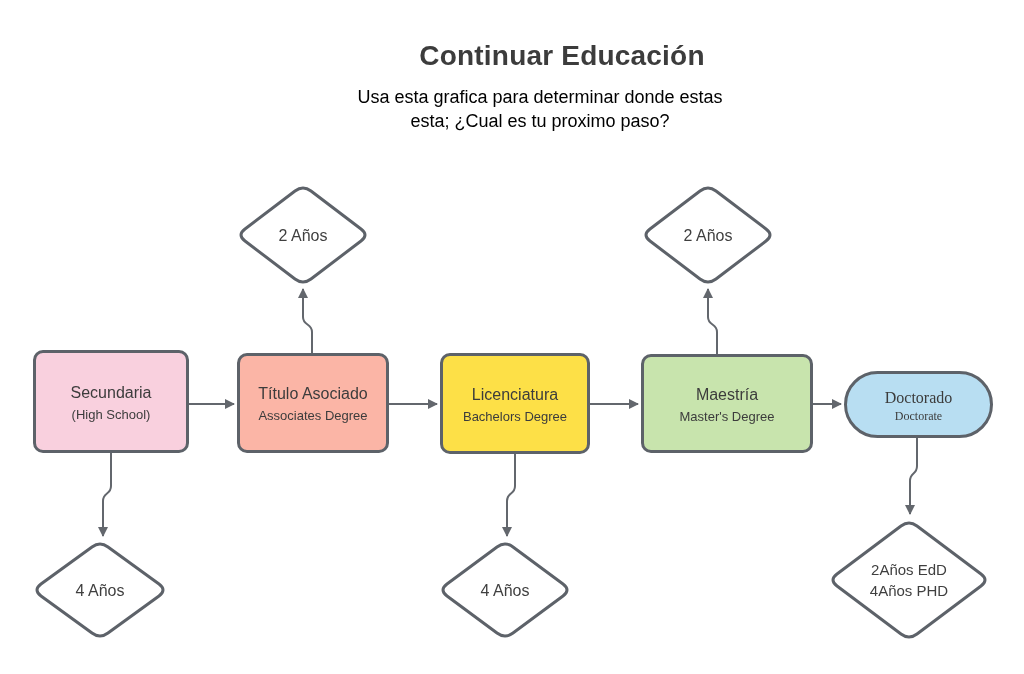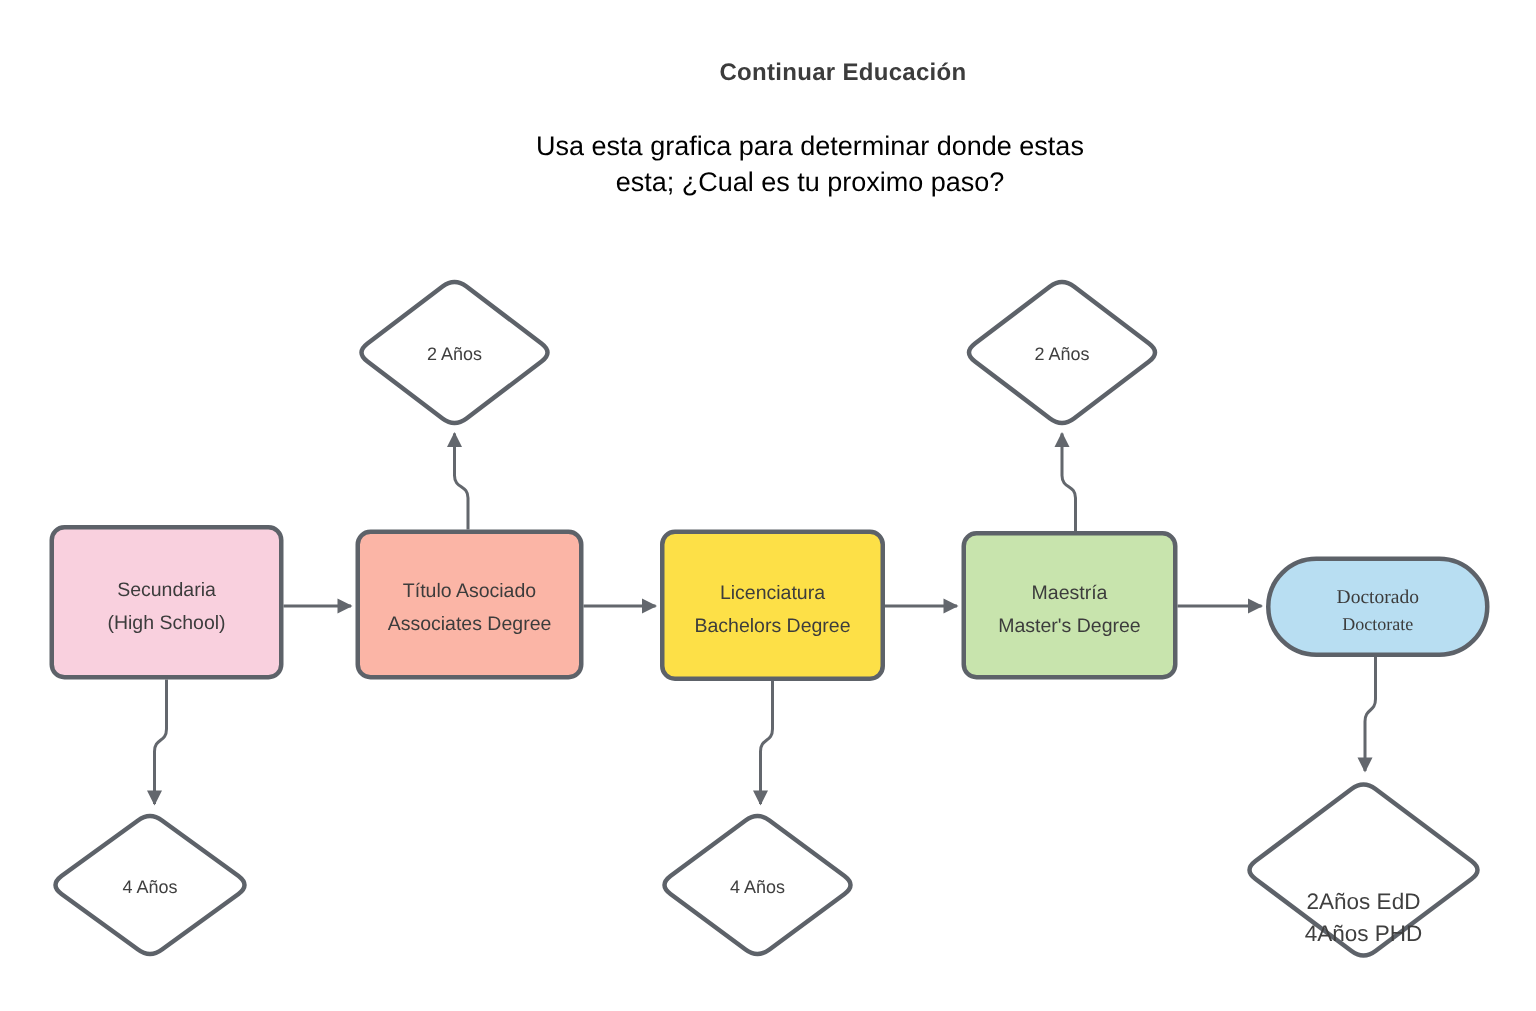--- a/index.html
+++ b/index.html
@@ -2,41 +2,41 @@
 <html><head>
 <meta charset="utf-8">
 <style>
   html,body{margin:0;padding:0;background:#ffffff;}
   .canvas{
     position:relative;width:1024px;height:674px;background:#ffffff;overflow:hidden;
     font-family:"Liberation Sans", sans-serif;color:#3c3c3c;
   }
   .title{
     position:absolute;left:262px;top:40px;width:600px;text-align:center;
-    font-size:16px;font-weight:bold;color:#3c3c3c;letter-spacing:.2px;
+    font-size:28px;font-weight:bold;color:#3c3c3c;letter-spacing:.2px;
   }
   .subtitle{
     position:absolute;left:290px;top:85px;width:500px;text-align:center;
     font-size:18px;line-height:24px;color:#000000;
   }
   svg.wires{position:absolute;left:0;top:0;width:1024px;height:674px;}
   .wire{stroke:#63676d;stroke-width:2;fill:none;}
   .diamond{stroke:#5d6269;stroke-width:3;stroke-linejoin:round;}
   .node{
     position:absolute;box-sizing:border-box;border:3px solid #5d6269;border-radius:10px;
     display:flex;flex-direction:column;align-items:center;justify-content:center;
     text-align:center;gap:2px;
   }
-  .node .main{font-size:13px;line-height:24px;color:#3c3c3c;}
+  .node .main{font-size:16px;line-height:24px;color:#3c3c3c;}
   .node .sub{font-size:13px;line-height:16px;color:#3c3c3c;}
   .stadium{border-radius:34px;}
   .dlabel{
-    position:absolute;text-align:center;font-size:12px;line-height:18px;color:#3f3f3f;
+    position:absolute;text-align:center;font-size:16px;line-height:18px;color:#3f3f3f;
   }
-  .dlabel.two{font-size:15px;line-height:21px;margin-top:32px;}
+  .dlabel.two{font-size:15px;line-height:21px;}
 </style>
 </head>
 <body>
 
 <div class="canvas">
 
   <div class="title">Continuar Educación</div>
   <div class="subtitle">
     <div>Usa esta grafica para determinar donde estas</div>
     <div>esta; ¿Cual es tu proximo paso?</div>
@@ -75,21 +75,21 @@
   <div class="node" style="left: 237px; top: 353px; width: 152px; height: 100px; background-color: rgb(251, 181, 166);">
     <div class="main">Título Asociado</div>
     <div class="sub">Associates Degree</div>
   </div>
 
   <div class="node" style="left: 440px; top: 353px; width: 150px; height: 101px; background-color: #fde047;">
     <div class="main">Licenciatura</div>
     <div class="sub">Bachelors Degree</div>
   </div>
 
-  <div class="node" style="left: 641px; top: 354px; width: 144px; height: 99px; background-color: rgb(200, 228, 173);">
+  <div class="node" style="left: 641px; top: 354px; width: 172px; height: 99px; background-color: rgb(200, 228, 173);">
     <div class="main">Maestría</div>
     <div class="sub">Master's Degree</div>
   </div>
 
   <div class="node stadium" style="left: 844px; top: 371px; width: 149px; height: 67px; gap: 0px; background-color: rgb(184, 222, 242); font-family: Liberation Serif, serif;">
     <div class="main" style="line-height:22px;">Doctorado</div>
     <div class="sub" style="font-size:12px;line-height:14px;">Doctorate</div>
   </div>
 
   <div class="dlabel" style="left:233px;top:227px;width:140px;">2 Años</div>

